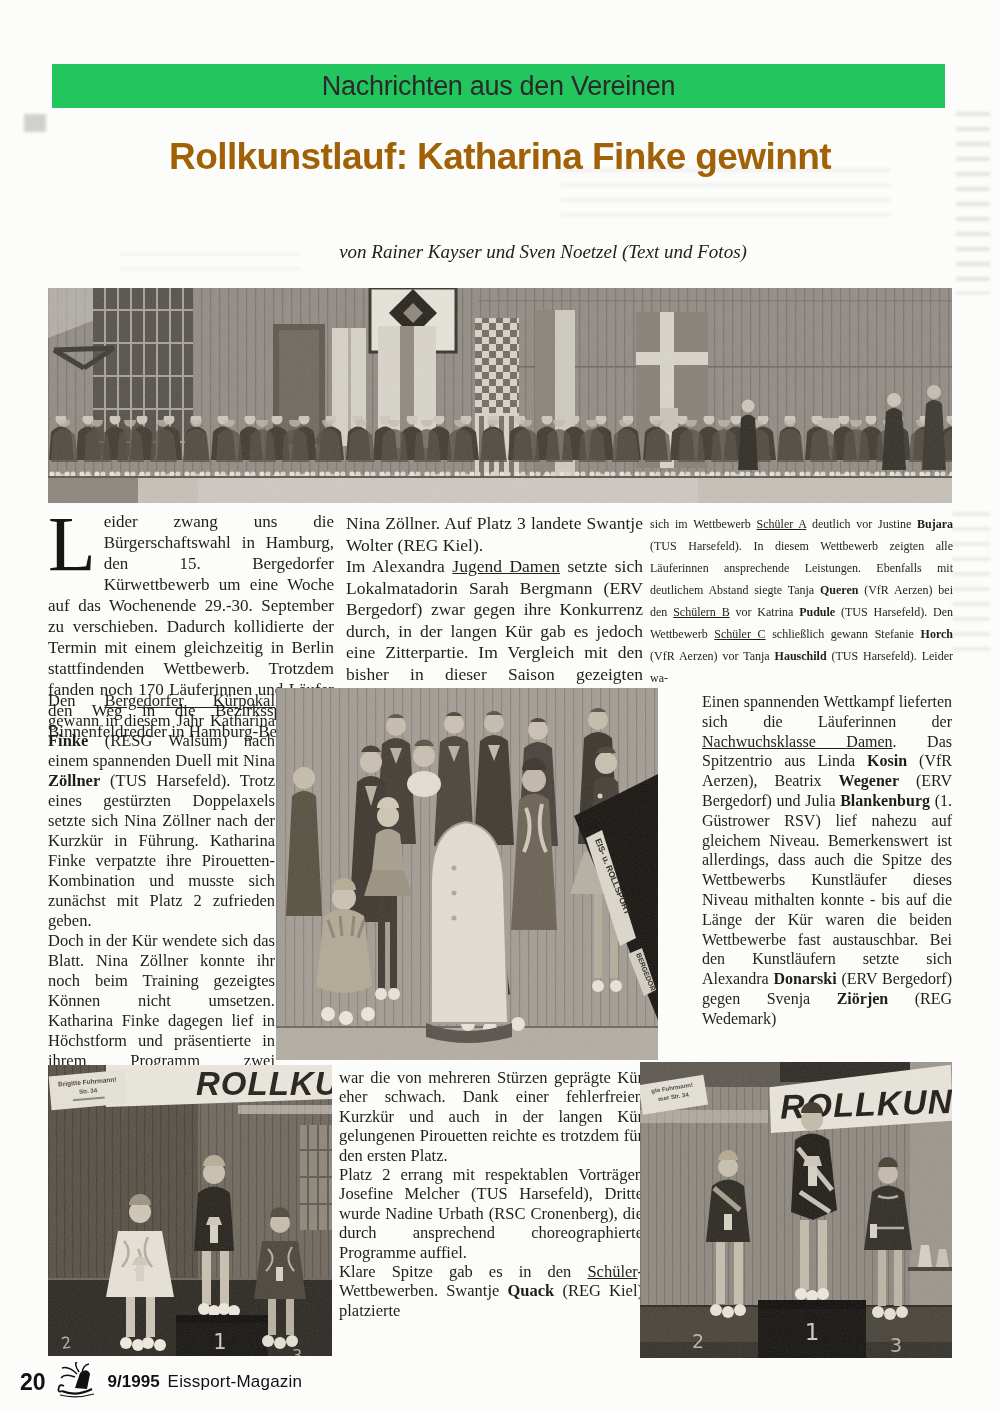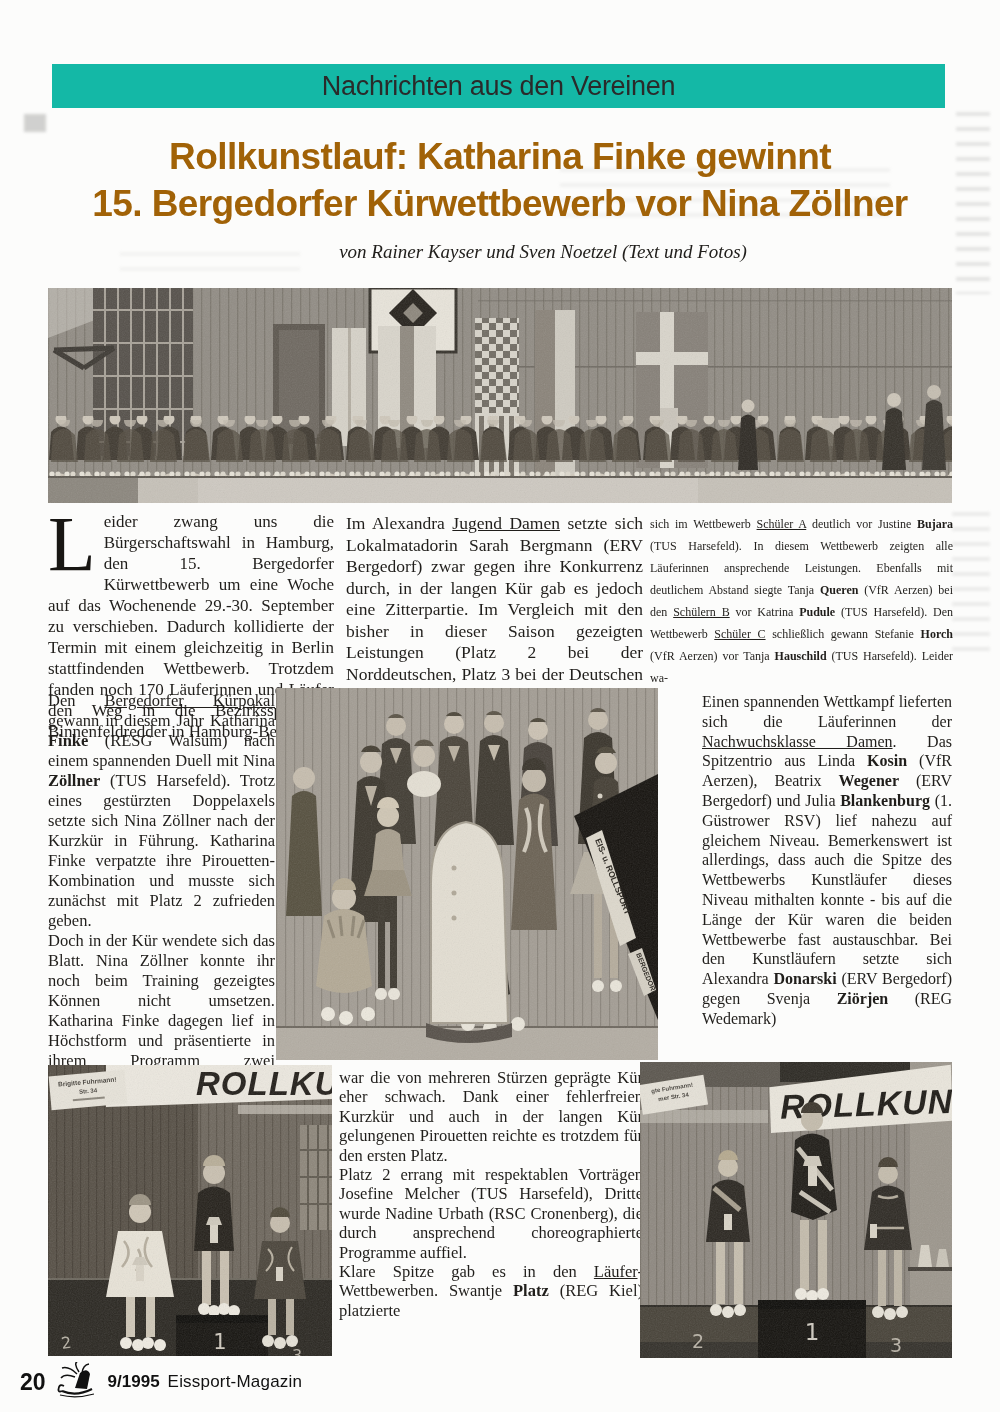--- a/index.html
+++ b/index.html
@@ -1,20 +1,20 @@
 <!DOCTYPE html>
 <html><head>
 <meta charset="utf-8">
 <style>
   html,body{margin:0;padding:0;background:#ffffff;}
   .page{position:relative;width:1000px;height:1412px;background:#fcfcfb;overflow:hidden;
         font-family:"Liberation Serif",serif;color:#201e1b;}
 
   
-  .banner{position:absolute;left:52px;top:64px;width:893px;height:44px;background:#14b8a6;
+  .banner{position:absolute;left:52px;top:64px;width:893px;height:44px;background:#22c55e;
           display:flex;align-items:center;justify-content:center;
           font-family:"Liberation Sans",sans-serif;font-size:27px;letter-spacing:-0.3px;color:#2a2a2a;}
   .headline{position:absolute;left:0;top:133px;width:1000px;text-align:center;
             font-family:"Liberation Sans",sans-serif;font-weight:bold;font-size:37px;
             line-height:47px;letter-spacing:-0.6px;color:#a16207;}
   .byline{position:absolute;left:0;top:241px;width:1000px;text-align:center;
           font-style:italic;font-size:19px;color:#22201d;margin-left:43px;}
 
   
   .bleed{position:absolute;filter:blur(1.4px);opacity:.4;
@@ -70,21 +70,20 @@
   </div>
 
   <div class="bleed" id="bleed-a"></div>
   <div class="bleed" id="bleed-b"></div>
   <div class="bleed" id="bleed-c"></div>
   <div class="bleed" id="bleed-d"></div>
   <div class="bleed" id="bleed-e"></div>
 
   <div class="headline">
     <div>Rollkunstlauf: Katharina Finke gewinnt</div>
-    <div>15. Bergedorfer Kürwettbewerb vor Nina Zöllner</div>
   </div>
   <div class="byline">von Rainer Kayser und Sven Noetzel (Text und Fotos)</div>
 
   <div class="photo" id="photo-hall">
     <svg width="904" height="215" viewBox="0 0 904 215">
       <defs>
         <pattern id="pl1" width="9" height="215" patternUnits="userSpaceOnUse">
           <rect width="9" height="215" fill="#918c84"></rect>
             <rect width="1.3" height="215" fill="#7c776e"></rect>
         </pattern>
@@ -195,20 +194,21 @@
     <p>
       <span class="dropcap">L</span><span>eider zwang uns die Bürgerschaftswahl in Hamburg, den 15. Bergedorfer Kürwettbewerb um eine Woche auf das Wochenende 29.-30. September zu verschieben. Dadurch kollidierte der Termin mit einem gleichzeitig in Berlin stattfindenden Wettbewerb. Trotzdem fanden noch 170 Läuferinnen und Läufer den Weg in die Bezirkssporthalle Binnenfeldredder in Hamburg-Bergedorf.</span>
     </p>
   </div>
   <div class="body-col" id="col1b">
     <p><span>Den </span><span class="seg-u">Bergedorfer Kürpokal</span><span> gewann in diesem Jahr Katharina </span><span class="seg-b">Finke</span><span> (RESG Walsum) nach einem spannenden Duell mit Nina </span><span class="seg-b">Zöllner</span><span> (TUS Harsefeld). Trotz eines gestürzten Doppelaxels setzte sich Nina Zöllner nach der Kurzkür in Führung. Katharina Finke verpatzte ihre Pirouetten-Kombination und musste sich zunächst mit Platz 2 zufrieden geben.</span></p>
     <p>Doch in der Kür wendete sich das Blatt. Nina Zöllner konnte ihr noch beim Training gezeigtes Können nicht umsetzen. Katharina Finke dagegen lief in Höchstform und präsentierte in ihrem Programm zwei Doppelaxel und jeweils zwei dreifache Toeloop und Salchow. Zwar waren die Drehungen nicht vollständig, aber es reichte trotzdem für einen deutlichen Sieg über</p>
   </div>
 
   <div class="body-col" id="col2a">
+    <p>Nina Zöllner. Auf Platz 3 landete Swantje Wolter (REG Kiel).</p>
     <p><span>Im Alexandra </span><span class="seg-u">Jugend Damen</span><span> setzte sich Lokalmatadorin Sarah Bergmann (ERV Bergedorf) zwar gegen ihre Konkurrenz durch, in der langen Kür gab es jedoch eine Zitterpartie. Im Vergleich mit den bisher in dieser Saison gezeigten Leistungen (Platz 2 bei der Norddeutschen, Platz 3 bei der Deutschen Meisterschaft)</span></p>
   </div>
 
   <div class="photo" id="photo-team">
     <svg width="382" height="372" viewBox="0 0 382 372">
       <defs>
         <pattern id="pl2" width="9" height="372" patternUnits="userSpaceOnUse">
           <rect width="9" height="372" fill="#a39d94"></rect>
             <rect width="1.2" height="372" fill="#8a847b"></rect>
         </pattern>
@@ -443,21 +443,21 @@
       </g>
       <text x="14" y="284" class="svg-num" font-size="16" fill="#b5afa3" transform="rotate(-8 14 284)">2</text>
       <text x="244" y="296" class="svg-num" font-size="16" fill="#b5afa3">3</text>
       <rect width="284" height="291" filter="url(#g3)" opacity="0.17"></rect>
     </svg>
   </div>
 
   <div class="body-col" id="col2b">
     <p>war die von mehreren Stürzen geprägte Kür eher schwach. Dank einer fehlerfreien Kurzkür und auch in der langen Kür gelungenen Pirouetten reichte es trotzdem für den ersten Platz.</p>
     <p>Platz 2 errang mit respektablen Vorträgen Josefine Melcher (TUS Harsefeld), Dritte wurde Nadine Urbath (RSC Cronenberg), die durch ansprechend choreographierte Programme auffiel.</p>
-    <p><span>Klare Spitze gab es in den </span><span class="seg-u">Läufer</span><span>-Wettbewerben. Swantje </span><span class="seg-b">Platz</span><span> (REG Kiel) platzierte</span></p>
+    <p><span>Klare Spitze gab es in den </span><span class="seg-u">Schüler</span><span>-Wettbewerben. Swantje </span><span class="seg-b">Quack</span><span> (REG Kiel) platzierte</span></p>
   </div>
 
   <div class="photo" id="photo-podium-right">
     <svg width="312" height="296" viewBox="0 0 312 296">
       <defs>
         <pattern id="pl4" width="8" height="296" patternUnits="userSpaceOnUse">
           <rect width="8" height="296" fill="#8e8880"></rect>
             <rect width="1.2" height="296" fill="#787269"></rect>
         </pattern>
         <filter id="g4" x="0" y="0" width="100%" height="100%">

